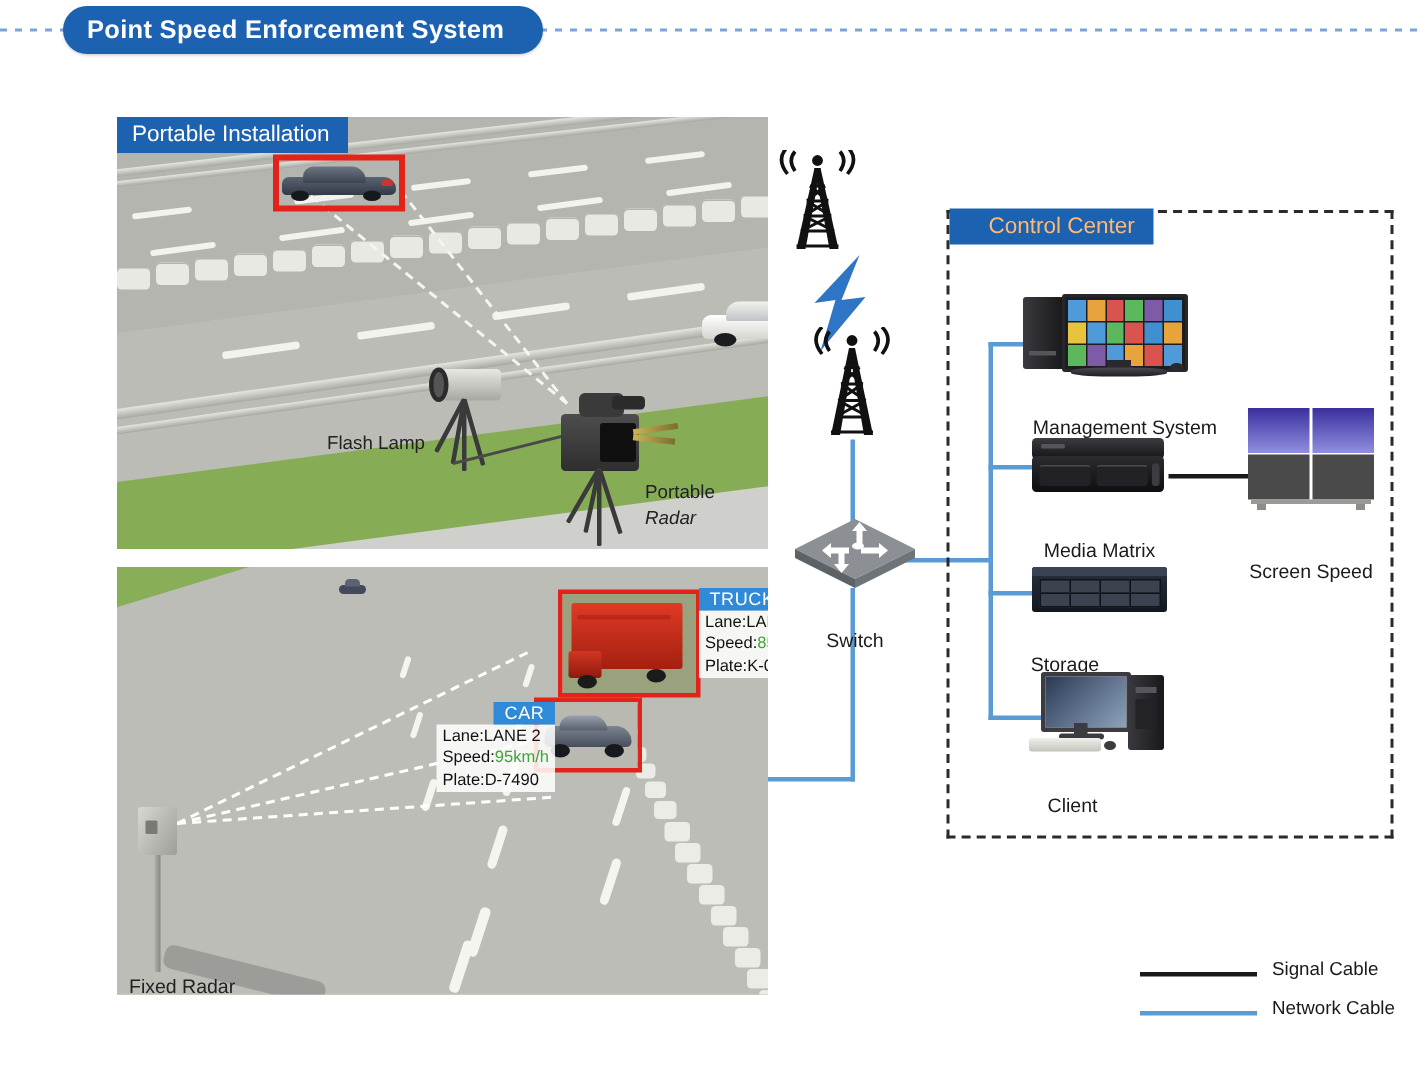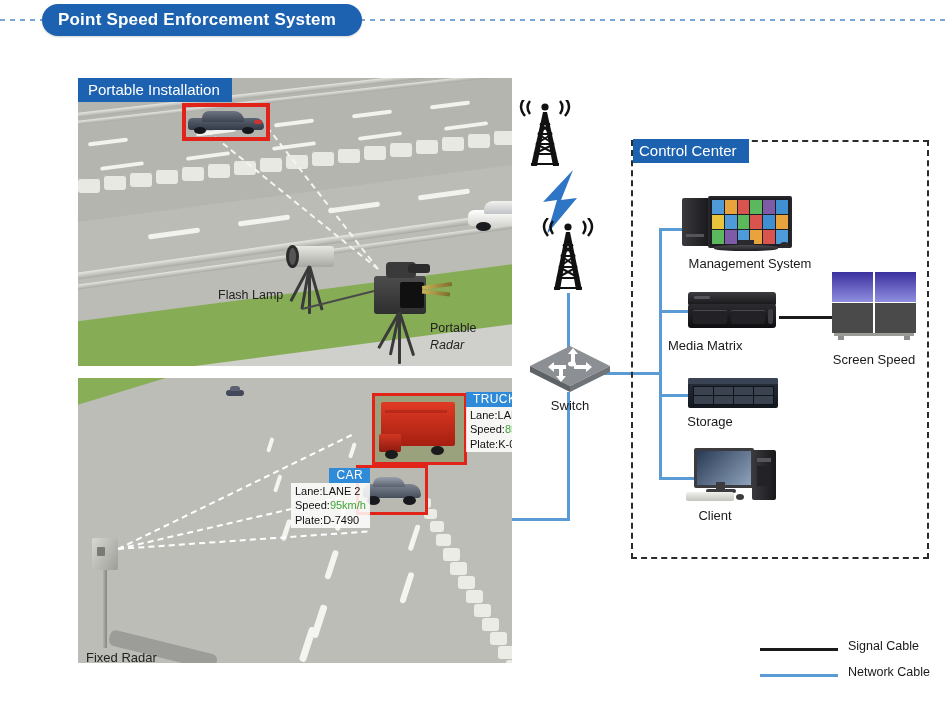--- a/index.html
+++ b/index.html
@@ -80,27 +80,27 @@
     overflow:hidden;z-index:27;}
 
   
   .netline{position:absolute;background:#5B9BD5;}
   .sigline{position:absolute;background:#1a1a1a;}
 
   .tower{position:absolute;}
   .bolt{position:absolute;}
 
   .switch-label,.node-label{position:absolute;font-size:13px;color:#1a1a1a;
-    text-align:center;white-space:nowrap;}
+    text-align:center;white-space:nowrap;margin-top:21px;}
 
   
   #cc-box{position:absolute;left:631px;top:140px;width:298px;height:419px;
     border:2px dashed #2b2b2b;box-sizing:border-box;background:transparent;}
-  #cc-label{position:absolute;left:633px;top:139px;background:#1C62B0;color:#ffffff;
-    font-size:15px;padding:3px 12px 4px 6px;z-index:12;}
+  #cc-label{position:absolute;left:633px;top:139px;background:#1C62B0;color:#fdba74;
+    font-size:15px;padding:3px 12px 4px 26px;z-index:12;}
 
   
   .dev{position:absolute;}
   .mgmt-screen{position:absolute;background:#1d1d22;border-radius:2px;
     border:2px solid #26262c;overflow:hidden;display:grid;
     grid-template-columns:repeat(6,1fr);grid-template-rows:repeat(3,1fr);gap:1px;padding:2px;}
   .mgmt-screen i{display:block;}
   .tower-pc{position:absolute;background:linear-gradient(90deg,#3a3a3e,#18181b);border-radius:2px;}
 
   .matrix{position:absolute;background:linear-gradient(#3c3c40,#151518);border-radius:3px;}
@@ -449,21 +449,21 @@
   <div class="node-label" style="left:660px;top:256px;width:180px;text-align:center;">Management System</div>
 
   <div class="dev" style="left:688px;top:292px;width:92px;height:42px;">
     <div class="matrix" style="left:0;top:0;width:88px;height:14px;"></div>
     <div class="matrix" style="left:0;top:12px;width:88px;height:24px;background:linear-gradient(#2b2b30,#0e0e11);"></div>
     <div class="matrix-face" style="left:5px;top:18px;width:34px;height:13px;border-radius:2px;"></div>
     <div class="matrix-face" style="left:43px;top:18px;width:34px;height:13px;border-radius:2px;"></div>
     <div style="position:absolute;left:80px;top:17px;width:5px;height:15px;background:#3c3c42;border-radius:2px;"></div>
     <div style="position:absolute;left:6px;top:4px;width:16px;height:3px;background:#55555c;border-radius:1px;"></div>
   </div>
-  <div class="node-label" style="left:668px;top:338px;width:130px;text-align:left;">Media Matrix</div>
+  <div class="node-label" style="left:668px;top:338px;width:130px;text-align:center;">Media Matrix</div>
 
   <div class="dev" style="left:688px;top:378px;width:92px;height:34px;">
     <div class="storage" style="left:0;top:0;width:90px;height:30px;"></div>
     <div style="position:absolute;left:0;top:0;width:90px;height:6px;background:#3a4354;border-radius:2px 2px 0 0;"></div>
     <div class="bay" style="left:5px;top:8px;width:19px;height:8px;"></div>
     <div class="bay" style="left:25px;top:8px;width:19px;height:8px;"></div>
     <div class="bay" style="left:45px;top:8px;width:19px;height:8px;"></div>
     <div class="bay" style="left:65px;top:8px;width:19px;height:8px;"></div>
     <div class="bay" style="left:5px;top:17px;width:19px;height:8px;"></div>
     <div class="bay" style="left:25px;top:17px;width:19px;height:8px;"></div>

